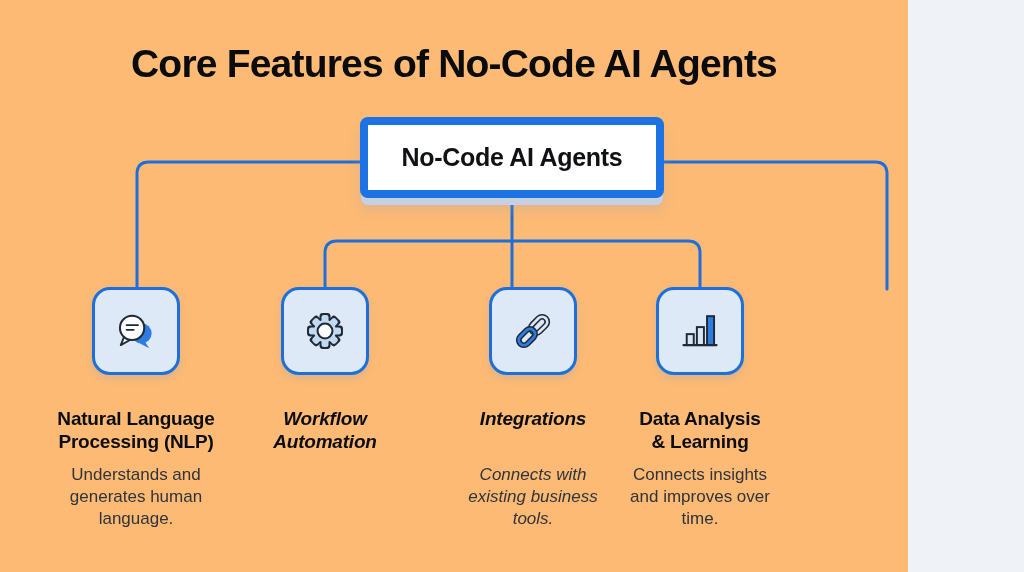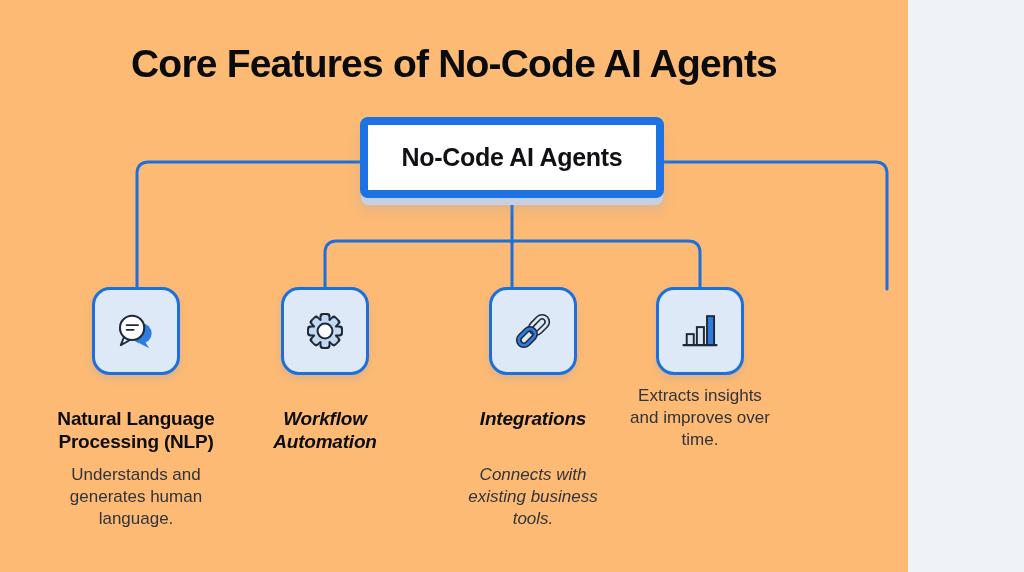--- a/index.html
+++ b/index.html
@@ -112,19 +112,21 @@
 
   <div class="feature f3">
     <div class="icon-box">
       <svg viewBox="0 0 64 64">
         <rect x="15" y="36" width="9" height="14" fill="#dbe6f4" stroke="#1f2937" stroke-width="2.5"></rect>
         <rect x="28" y="27" width="9" height="23" fill="#dbe6f4" stroke="#1f2937" stroke-width="2.5"></rect>
         <rect x="41" y="13" width="9" height="37" fill="#2e7ce0" stroke="#1f2937" stroke-width="2.5"></rect>
         <line x1="11" y1="50" x2="53" y2="50" stroke="#1f2937" stroke-width="3" stroke-linecap="round"></line>
       </svg>
     </div>
-    <div class="feature-desc">Extracts insights
+    <div class="feature-heading">Data Analysis
+&amp; Learning</div>
+    <div class="feature-desc">Connects insights
 and improves over
 time.</div>
   </div>
 
 
 </div>
 
 </body></html>

